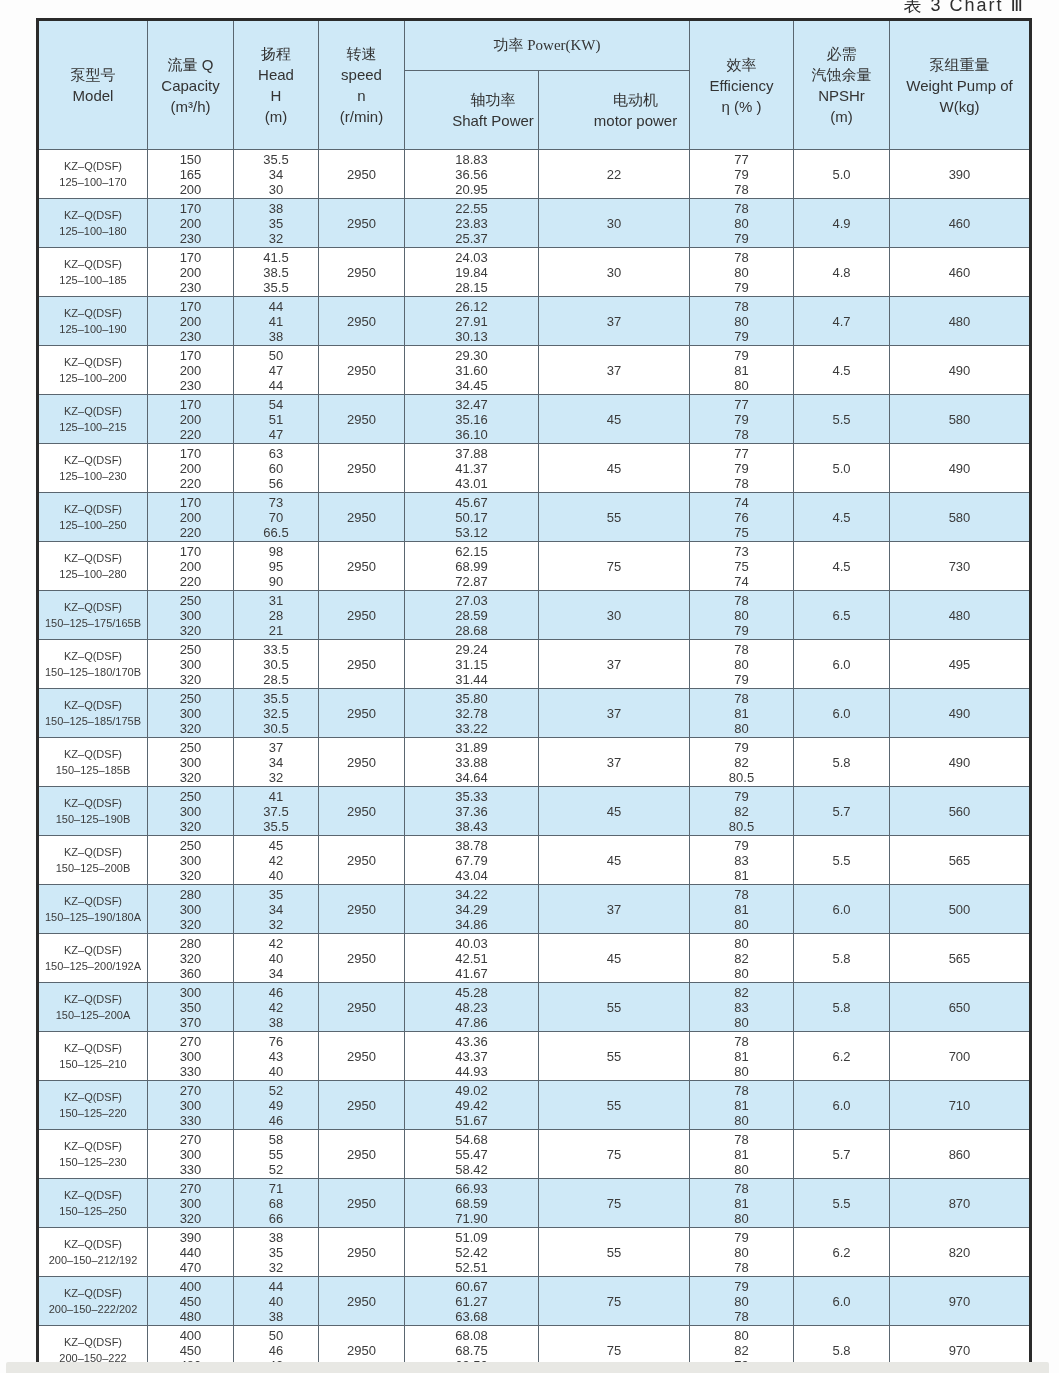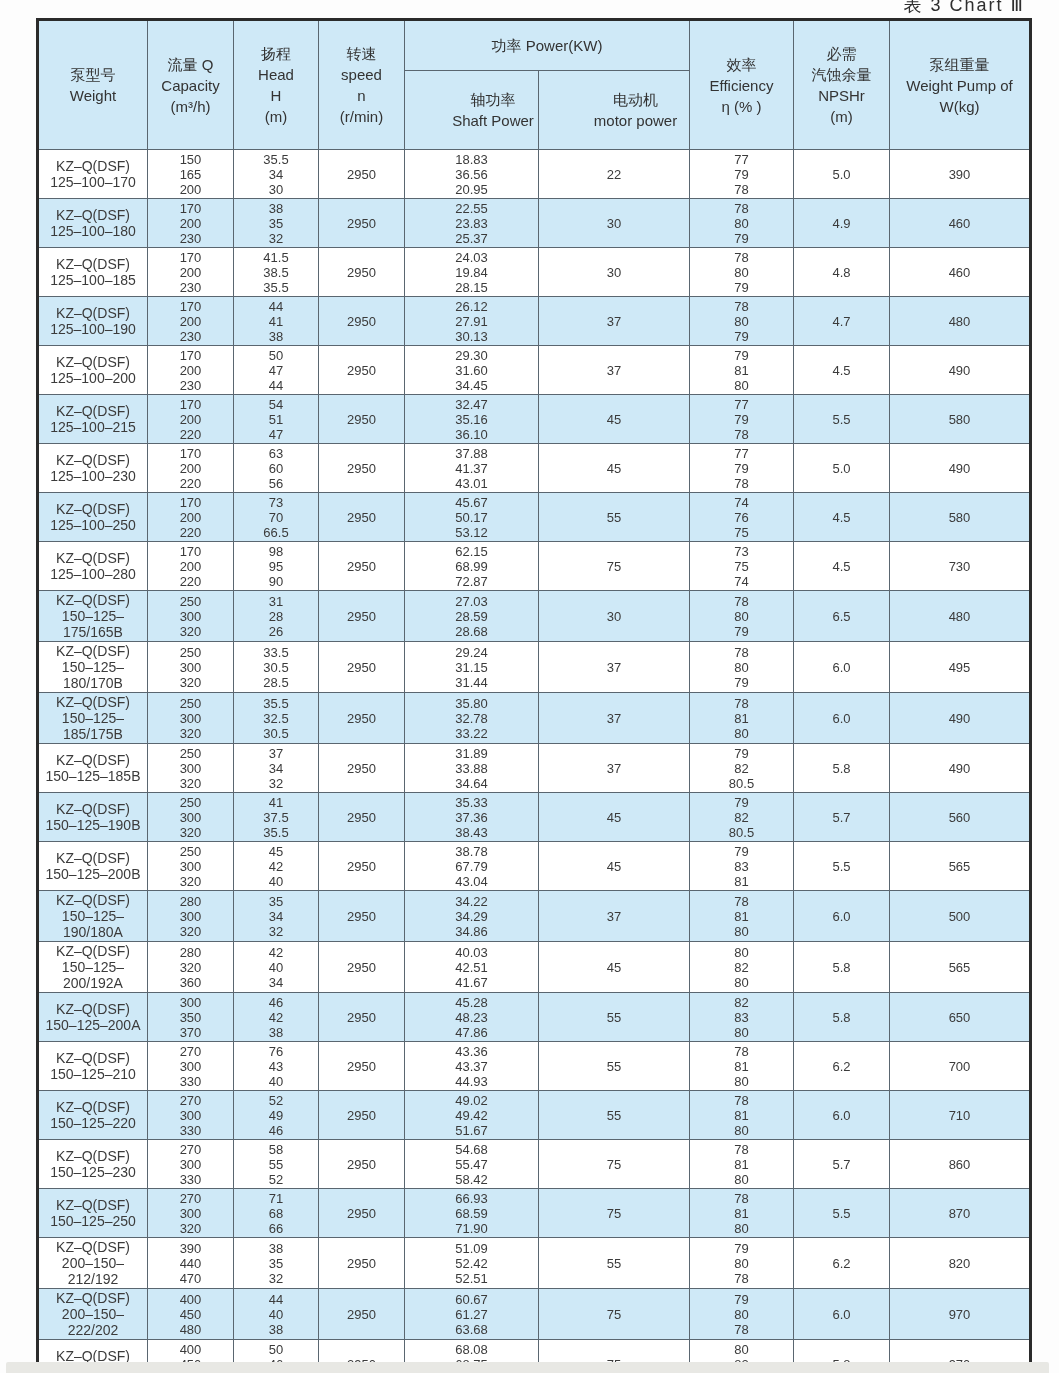--- a/index.html
+++ b/index.html
@@ -27,25 +27,25 @@
     text-align:center;vertical-align:middle;
     white-space:pre-line;
     padding:1px 2px;
     font-weight:normal;
   }
   thead th{
     background:#cfe9f7;
     font-size:15px;line-height:21px;color:#333;
   }
   thead tr.sub th{height:76px;padding-left:45px;}
-  thead tr.top th.power-h{height:47px;}
+  thead tr.top th.power-h{height:47px;font-family:Liberation Serif, serif;}
   tbody td{
     font-size:13px;line-height:15px;height:46px;color:#3b3b3b;
   }
-  tbody td:first-child{font-size:14px;line-height:16px;}
+  tbody td:first-child{font-size:11px;line-height:16px;}
   tbody tr.alt td{background:#cfe9f7;}
   .bottom-strip{
     position:absolute;left:6px;right:10px;bottom:0;height:11px;
     background:#e8e8e4;border-radius:2px 2px 0 0;
   }
 </style>
 </head>
 <body>
 
 <div class="page-title">表 3  Chart Ⅲ</div>
@@ -59,21 +59,21 @@
       <col style="width:86px">
         <col style="width:134px">
         <col style="width:151px">
       <col style="width:104px">
         <col style="width:96px">
         <col style="width:141px">
     </colgroup>
     <thead>
       <tr class="top">
         <th rowspan="2">泵型号
-Weight</th>
+Model</th>
         <th rowspan="2">流量 Q
 Capacity
 (m³/h)</th>
         <th rowspan="2">扬程
 Head
 H
 (m)</th>
         <th rowspan="2">转速
 speed
 n
@@ -279,21 +279,21 @@
           <td>730</td>
         </tr>
         <tr class="alt">
           <td>KZ–Q(DSF)
 150–125–175/165B</td>
           <td>250
 300
 320</td>
           <td>31
 28
-26</td>
+21</td>
           <td>2950</td>
           <td>27.03
 28.59
 28.68</td>
           <td>30</td>
           <td>78
 80
 79</td>
           <td>6.5</td>
           <td>480</td>

